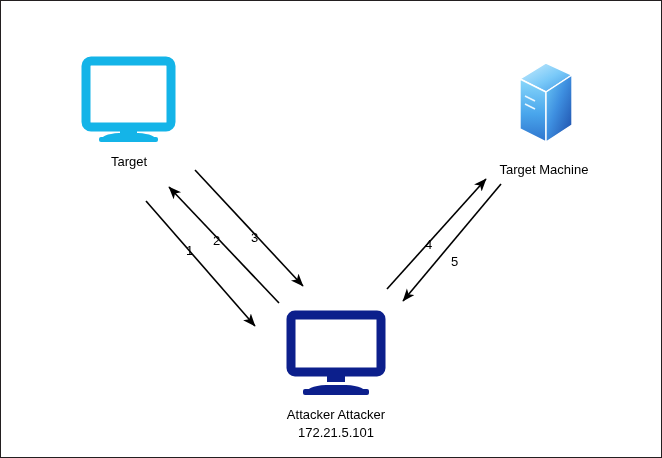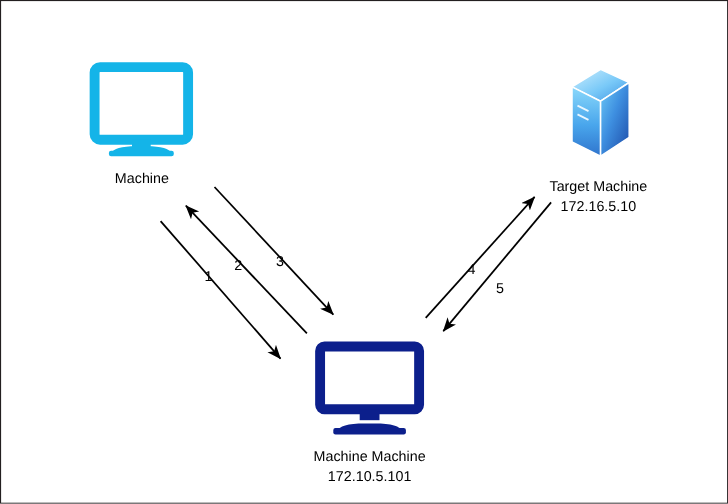--- a/index.html
+++ b/index.html
@@ -115,31 +115,30 @@
       <rect x="290" y="314" width="90" height="57" rx="4" ry="4" fill="none" stroke="#0c1f8c" stroke-width="9"></rect>
       <rect x="326" y="371" width="18" height="10" fill="#0c1f8c"></rect>
       <path d="M305,393 Q305,385 325,384 L345,384 Q365,385 365,393 Z" fill="#0c1f8c"></path>
       <rect x="302" y="388" width="66" height="6" rx="2" fill="#0c1f8c"></rect>
     </g>
   </svg>
 
   <div class="icon-layer">
 
     <div class="node-label" style="left:28px; top:152px; width:200px;">
-      <span class="label-name">Machine</span>
+      <span class="label-name">Target</span>
     </div>
 
     <div class="node-label" style="left:443px; top:160px; width:200px;">
       <span class="label-name">Target Machine</span>
-      <span class="label-ip">172.16.5.10</span>
     </div>
 
     <div class="node-label" style="left:235px; top:405px; width:200px;">
-      <span class="label-name">Machine Machine</span>
-      <span class="label-ip">172.10.5.101</span>
+      <span class="label-name">Attacker Attacker</span>
+      <span class="label-ip">172.21.5.101</span>
     </div>
 
     <div class="flow-number" style="left:185px; top:243px;">1</div>
     <div class="flow-number" style="left:212px; top:233px;">2</div>
     <div class="flow-number" style="left:250px; top:230px;">3</div>
     <div class="flow-number" style="left:424px; top:237px;">4</div>
     <div class="flow-number" style="left:450px; top:254px;">5</div>
 
   </div>
 </div>

